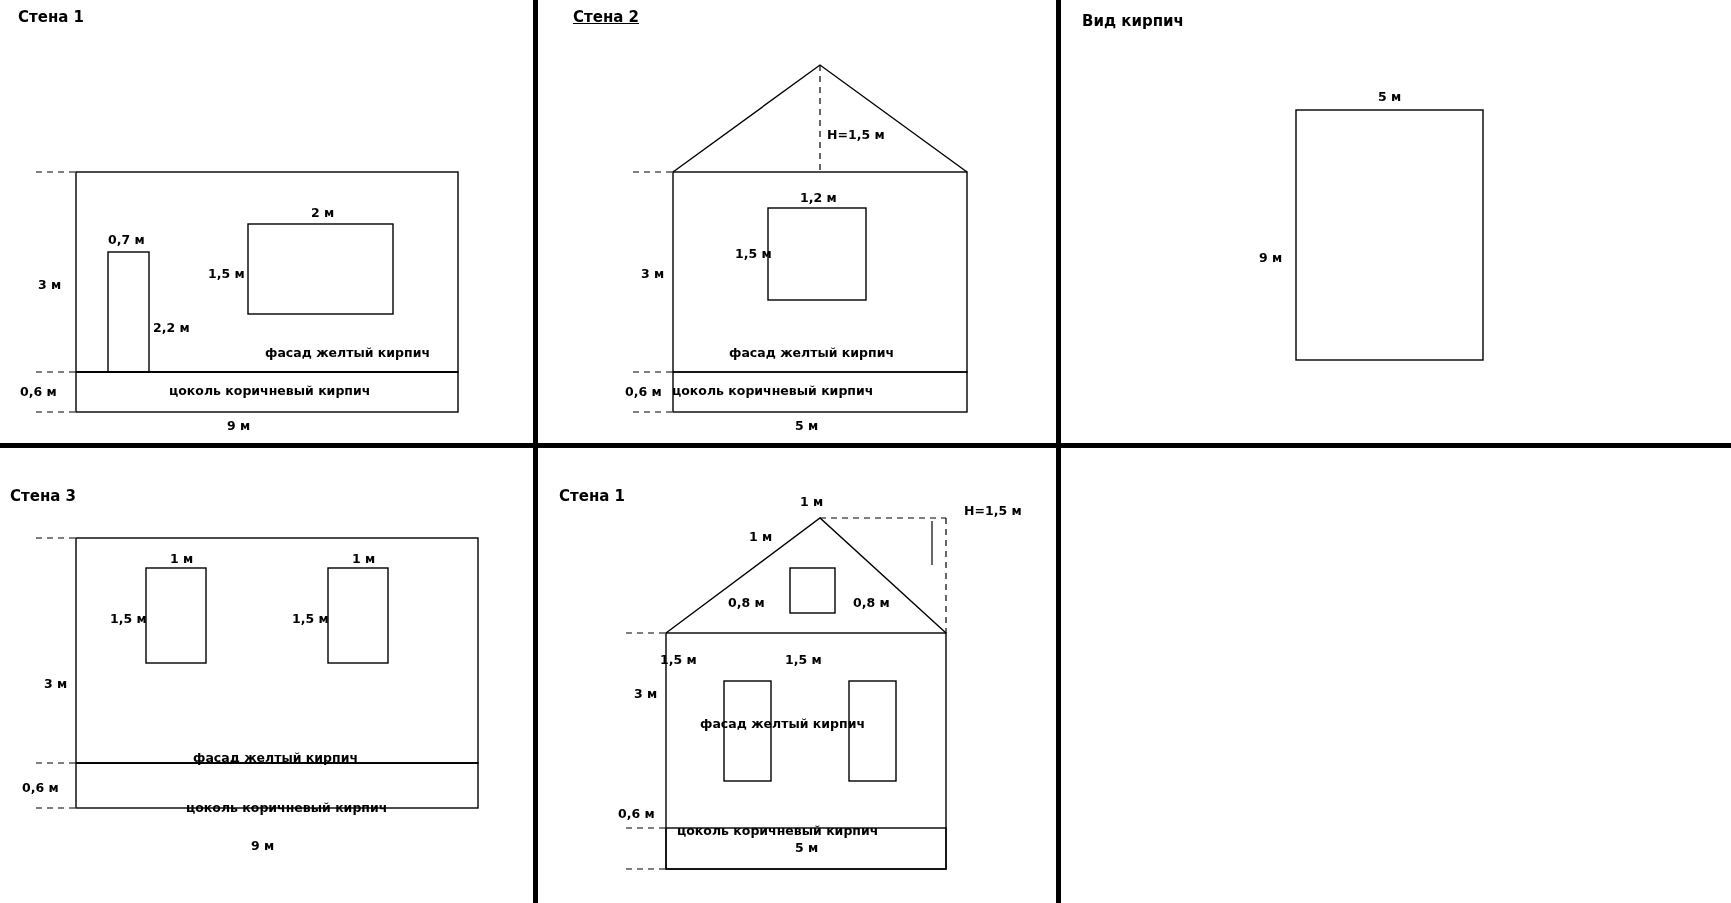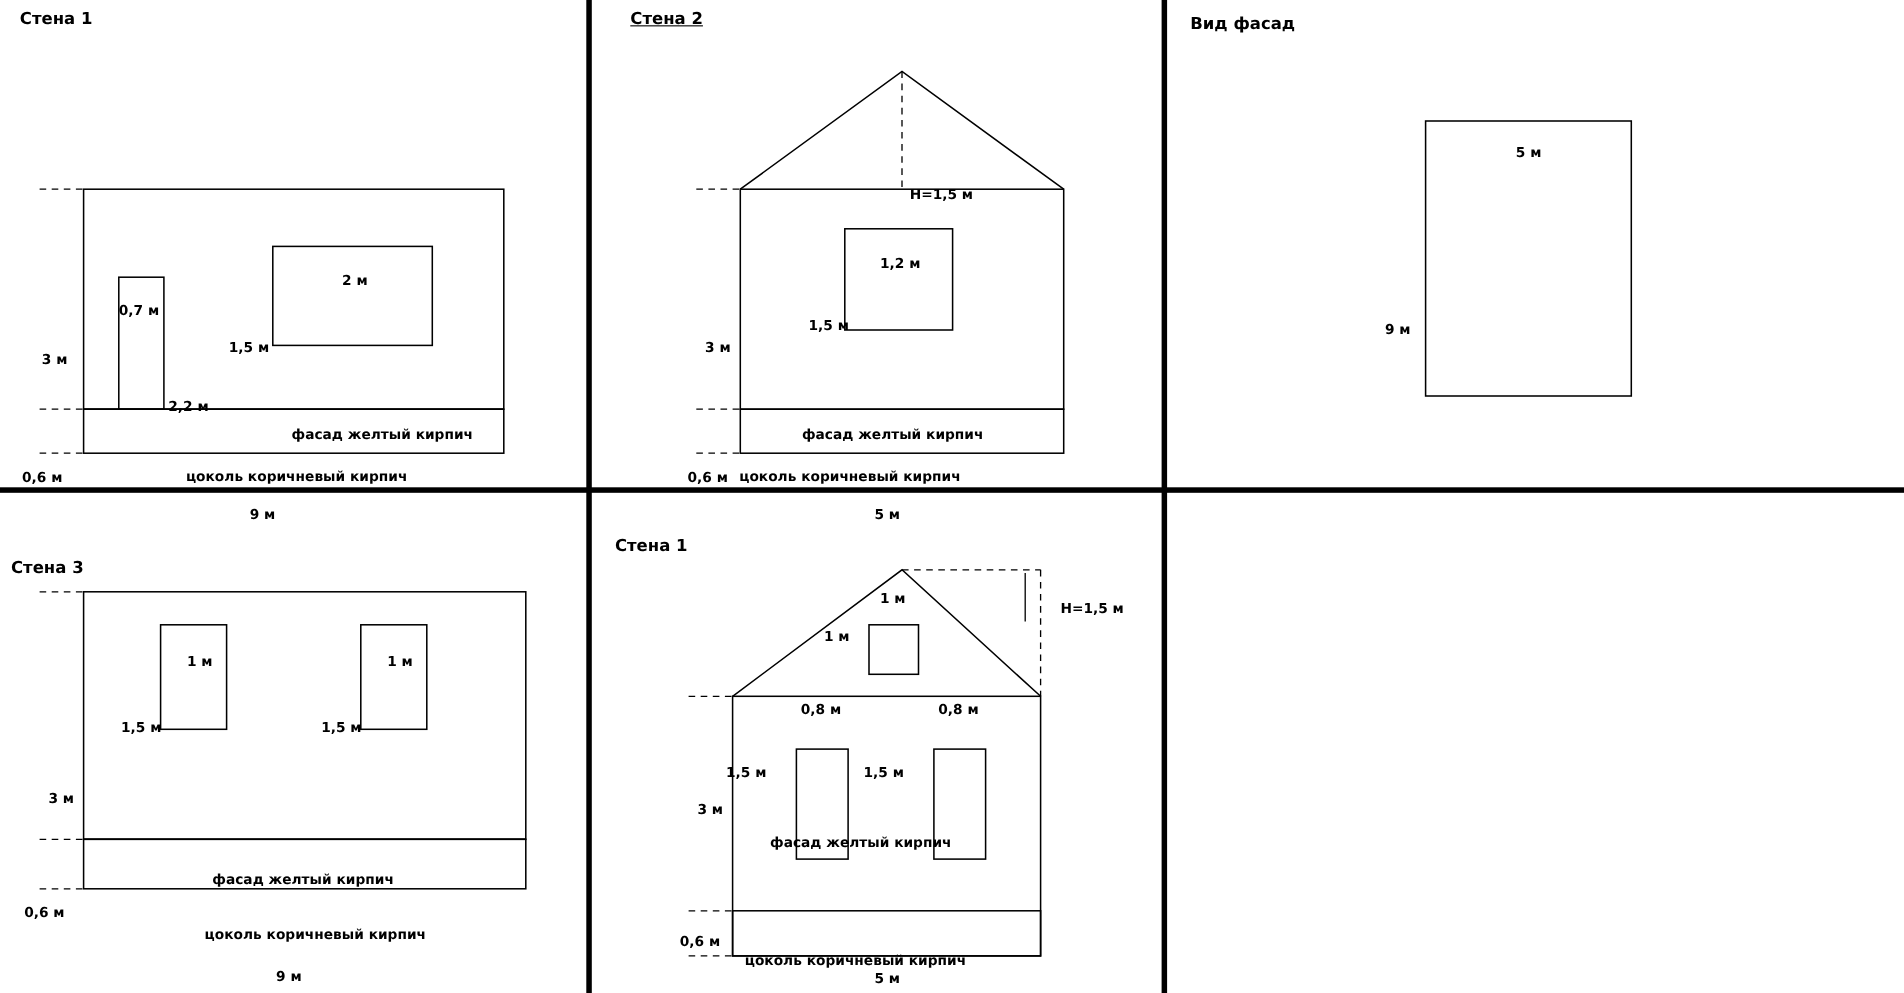--- a/index.html
+++ b/index.html
@@ -37,21 +37,20 @@
     position: absolute;
     background: #000;
     height: 5px;
   }
   .lbl {
     position: absolute;
     font-size: 12.5px;
     font-weight: bold;
     color: #000;
     white-space: nowrap;
-    margin-top: 42px;
   }
   svg.dwg {
     position: absolute;
     overflow: visible;
   }
   svg.dwg line, svg.dwg rect, svg.dwg polyline, svg.dwg path {
     stroke: #000;
     fill: none;
   }
   .solid { stroke-width: 1.4; }
@@ -62,22 +61,22 @@
 <body>
 
 <div class="canvas">
 
   <div class="divider-v" style="left:533px; top:0; height:903px;"></div>
   <div class="divider-v" style="left:1056px; top:0; height:903px;"></div>
   <div class="divider-h" style="left:0; top:443px; width:1731px;"></div>
 
   <div class="panel-title" style="left:18px; top:8px;">Стена 1</div>
   <div class="panel-title" style="left:573px; top:8px;text-decoration:underline;">Стена 2</div>
-  <div class="panel-title" style="left:1082px; top:12px;">Вид фасад</div>
-  <div class="panel-title" style="left:10px; top:487px;margin-top:20px;">Стена 3</div>
+  <div class="panel-title" style="left:1082px; top:12px;">Вид кирпич</div>
+  <div class="panel-title" style="left:10px; top:487px;">Стена 3</div>
   <div class="panel-title" style="left:559px; top:487px;">Стена 1</div>
 
   <svg class="dwg" style="left:0; top:0; width:533px; height:443px;" viewBox="0 0 533 443">
 
     <rect class="solid" x="76" y="172" width="382" height="200"></rect>
 
     <line class="solid" x1="76" y1="372" x2="458" y2="372"></line>
 
     <rect class="solid" x="76" y="372" width="382" height="40"></rect>
 

